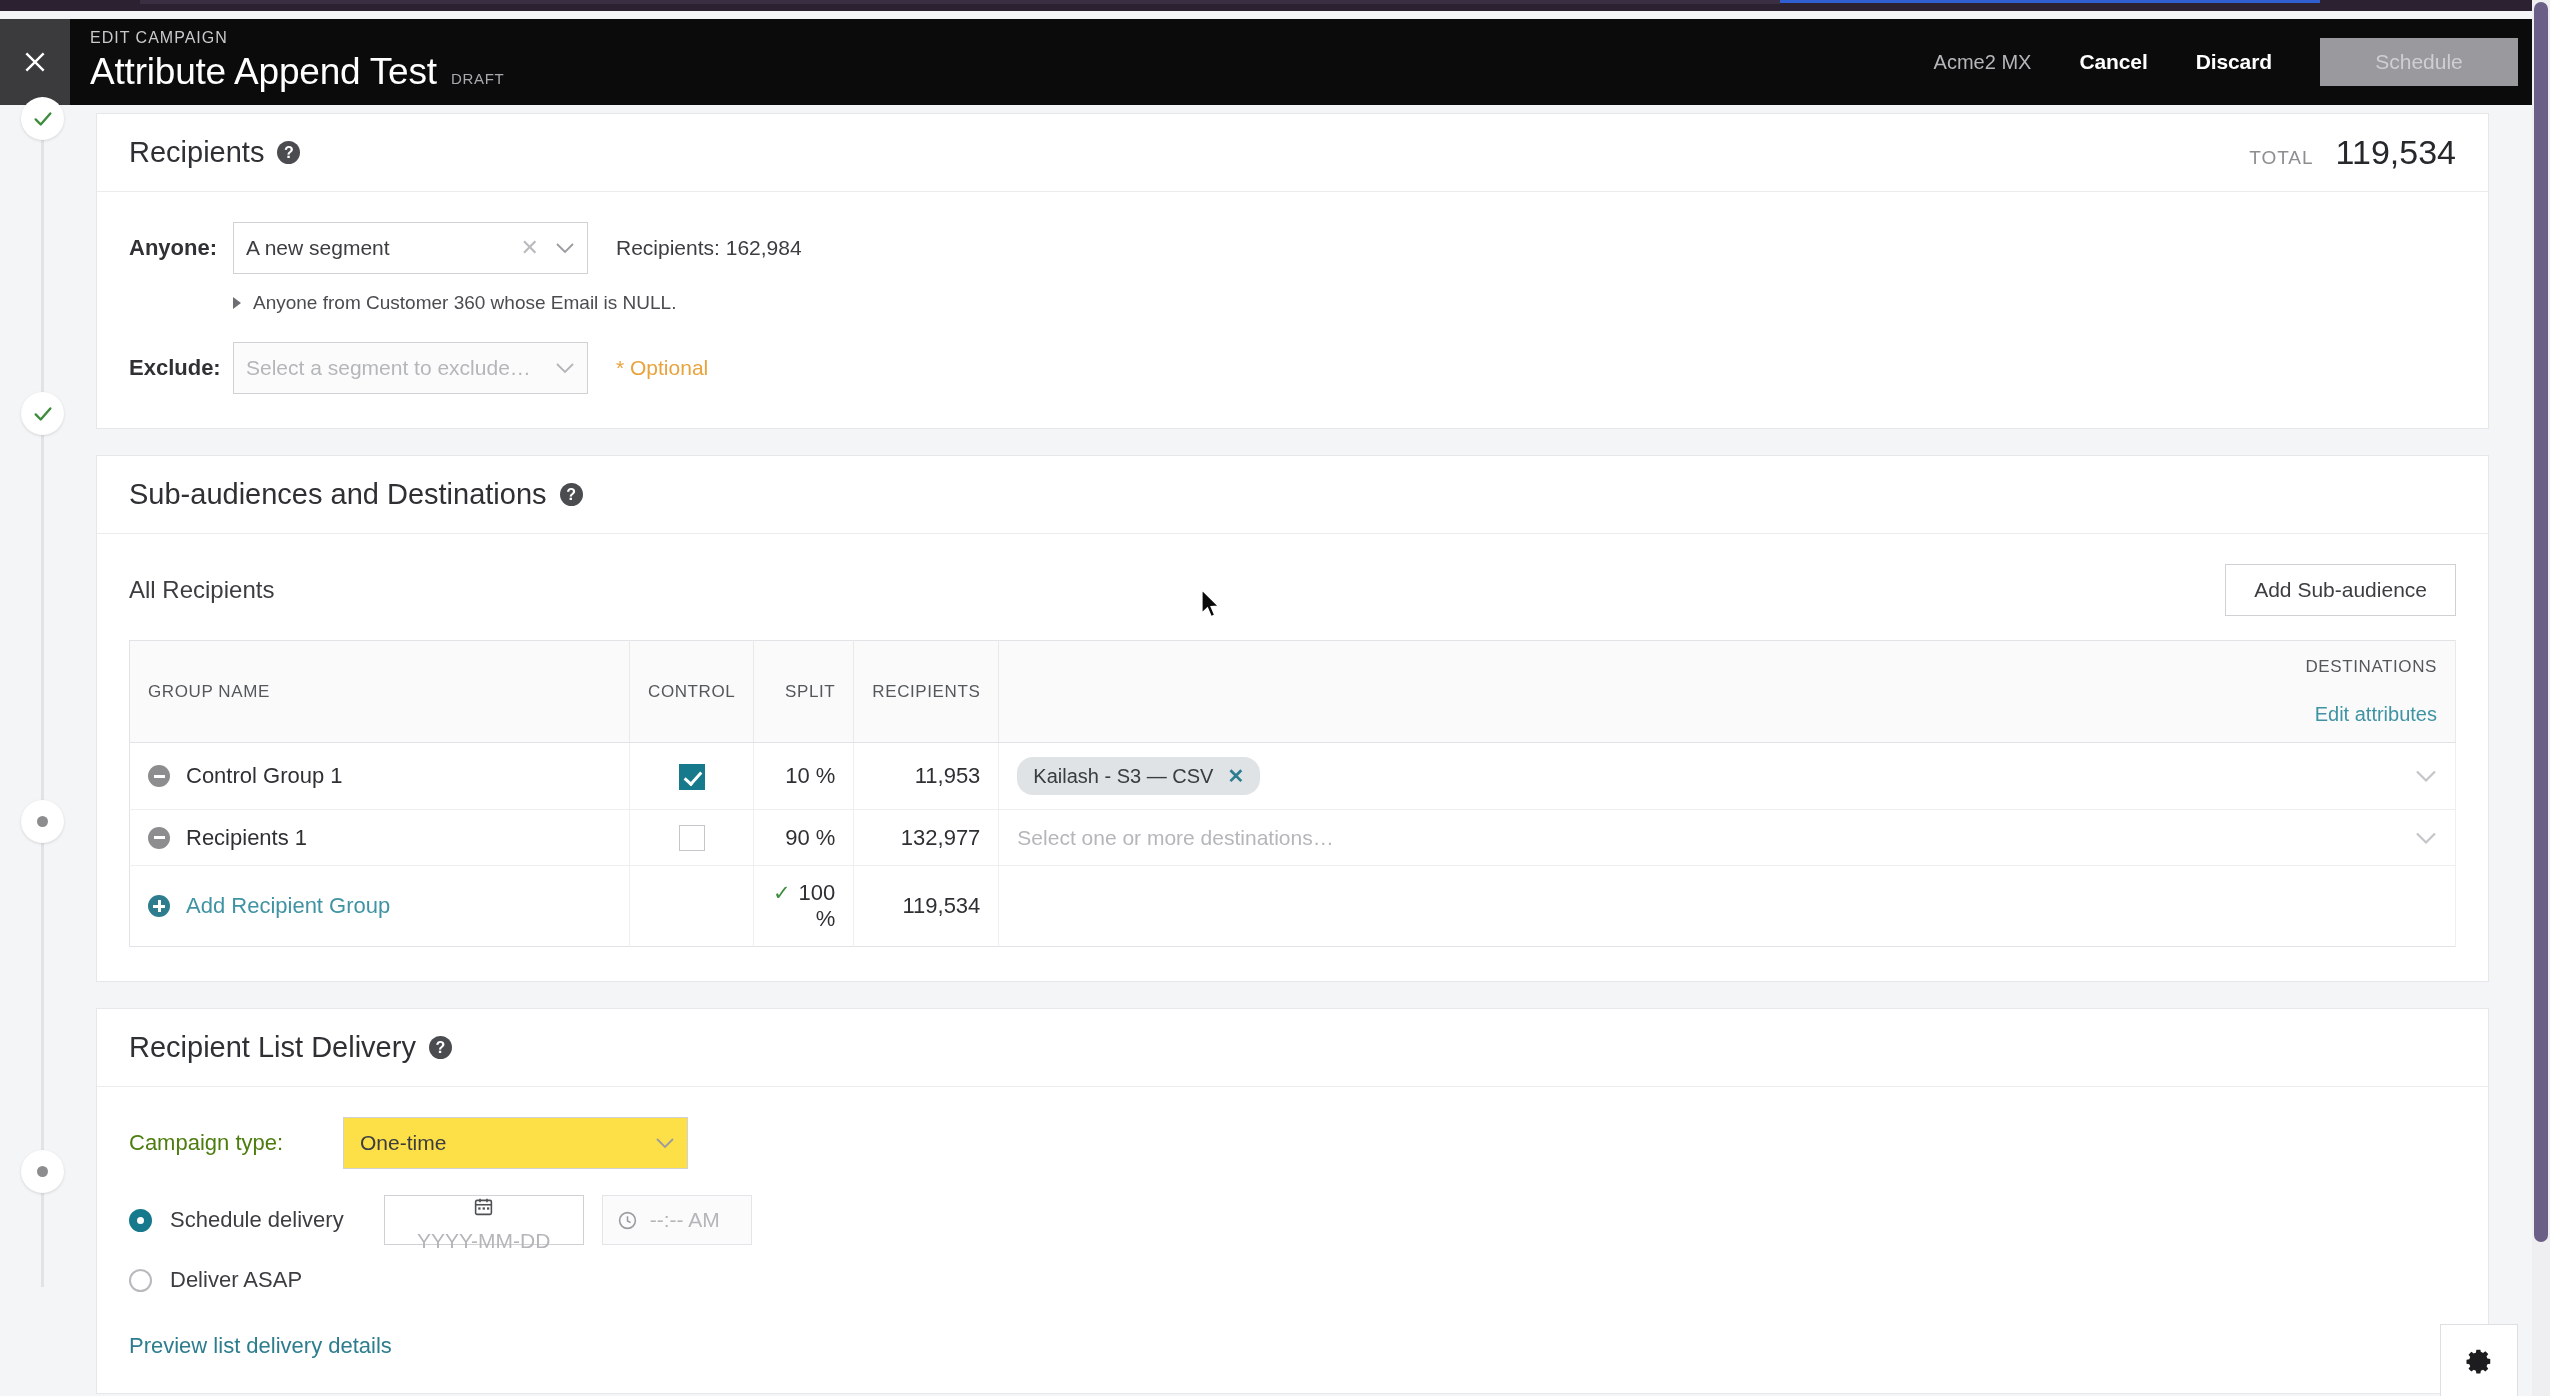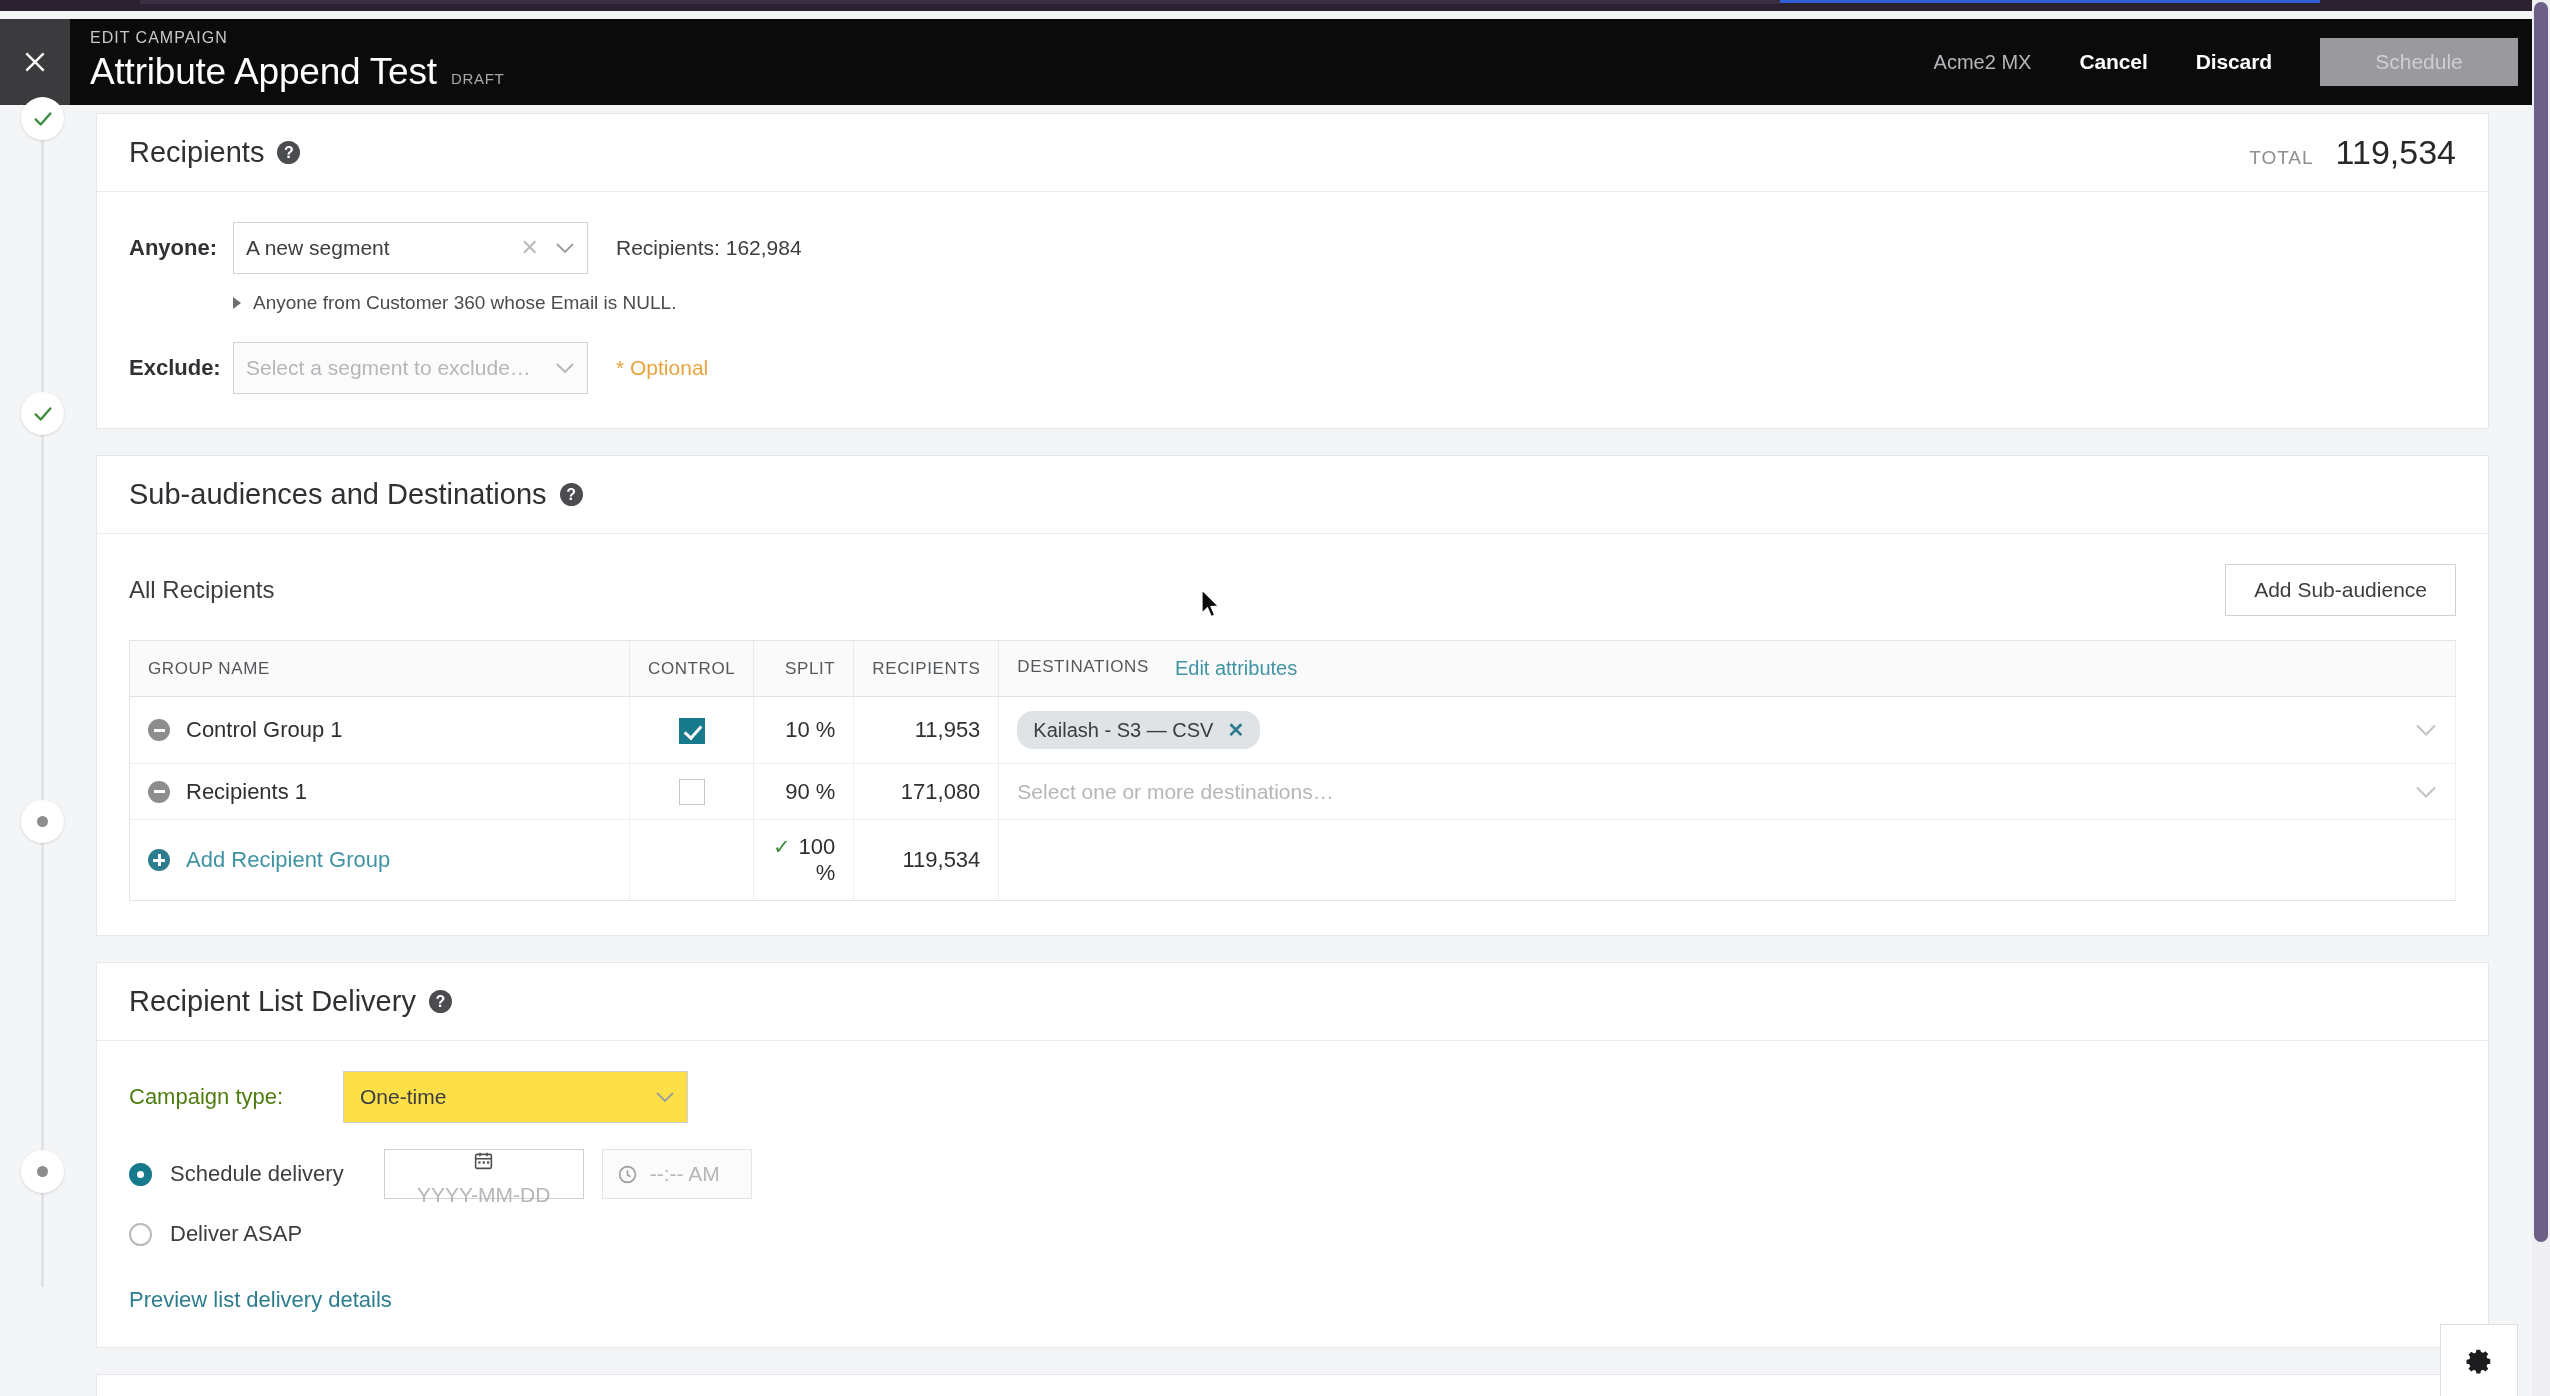--- a/index.html
+++ b/index.html
@@ -169,21 +169,21 @@
     border-bottom: 1px solid #eeeff1;
     font-size: 22px; color: #2e3033; height: 55px; vertical-align: middle;
   }
   table.grid tr:last-child td { border-bottom: none; }
   .col-group { width: 500px; }
   .col-control { width: 105px; text-align: center !important; }
   .col-split { width: 100px; text-align: right !important; }
   .col-recip { width: 140px; text-align: right !important; }
   th.col-dest { border-right: none; }
   td.col-dest { border-right: none; position: relative; padding-right: 58px; }
-  .dest-head { display: flex; align-items: flex-start; gap: 26px; }
+  .dest-head { display: flex; align-items: flex-end; gap: 26px; flex-direction: column; }
   .link { color: #3f93a3; cursor: pointer; text-transform: none; letter-spacing: 0; font-size: 20px; }
   .rowname { display: flex; align-items: center; gap: 16px; }
   .minus-circle {
     width: 22px; height: 22px; border-radius: 50%;
     background: #8d8d90; display: inline-flex; align-items: center; justify-content: center;
     cursor: pointer; flex: none;
   }
   .minus-circle::before { content: ""; display: block; width: 11px; height: 3px; background: #ffffff; }
   .plus-circle {
     width: 22px; height: 22px; border-radius: 50%;
@@ -424,21 +424,21 @@
             <td class="col-group">
               <span class="rowname">
                 <span class="minus-circle"></span>
                 <span>Recipients 1</span>
               </span>
             </td>
             <td class="col-control">
               <span class="cbox"></span>
             </td>
             <td class="col-split">90 %</td>
-            <td class="col-recip">171,080</td>
+            <td class="col-recip">132,977</td>
             <td class="col-dest">
               <span class="dest-placeholder">Select one or more destinations…</span>
               <svg class="row-chev" width="22" height="13" viewBox="0 0 22 13">
                 <path d="M2 2 L11 11 L20 2" stroke="#c3c5c8" stroke-width="2.2" fill="none"></path>
               </svg>
             </td>
           </tr>
 
           <tr>
             <td class="col-group">

